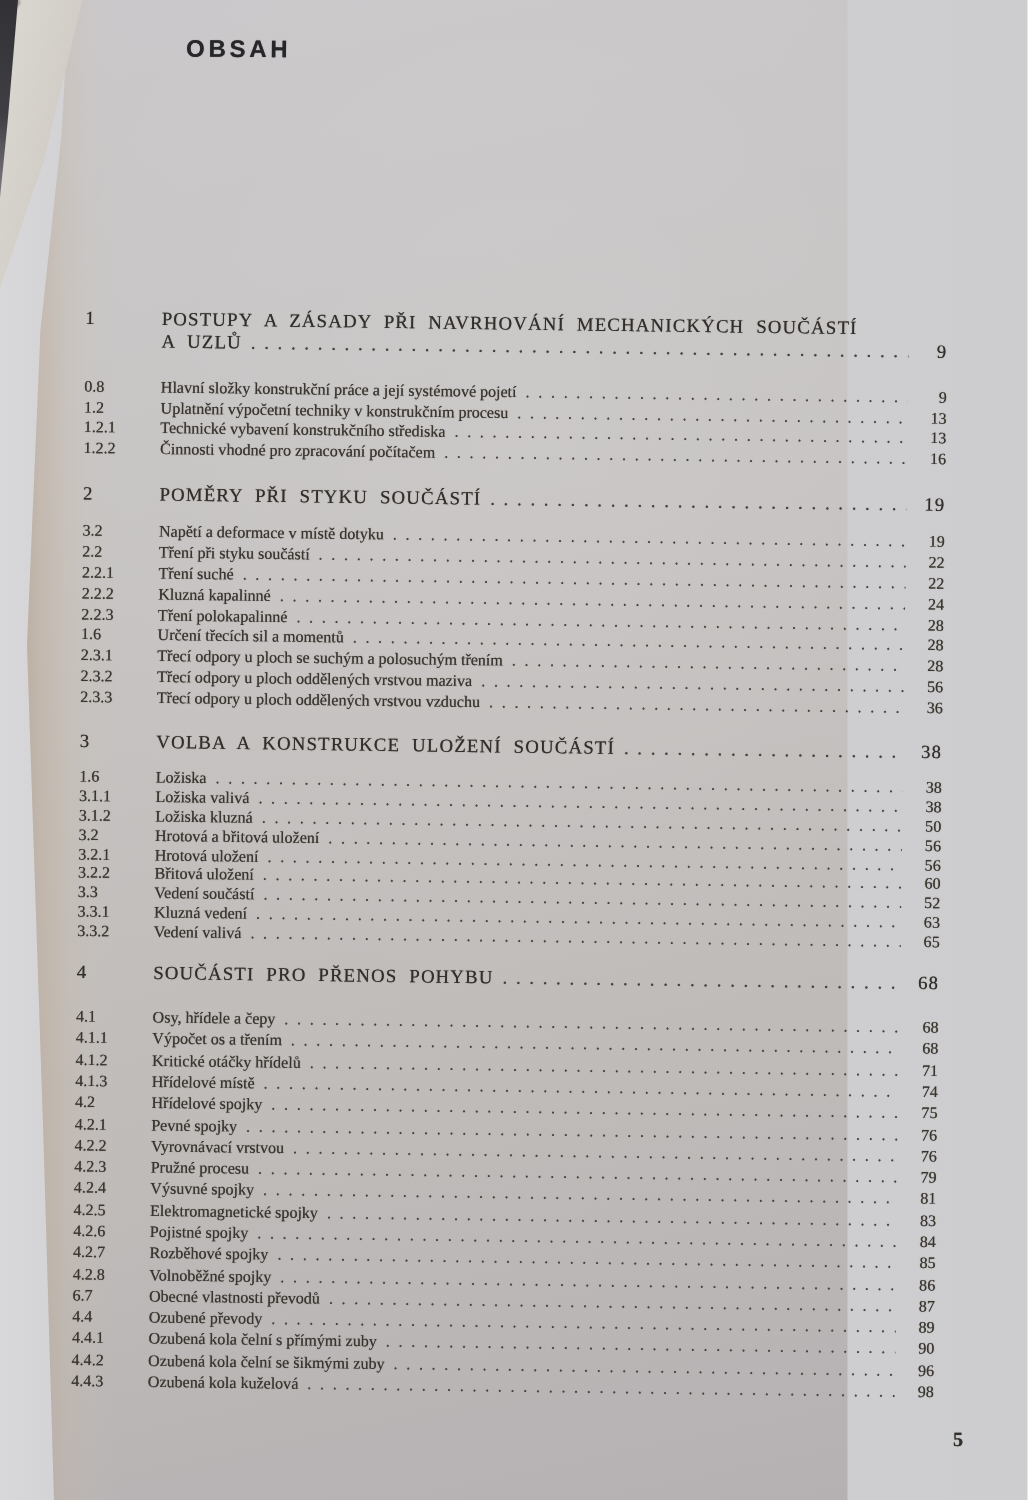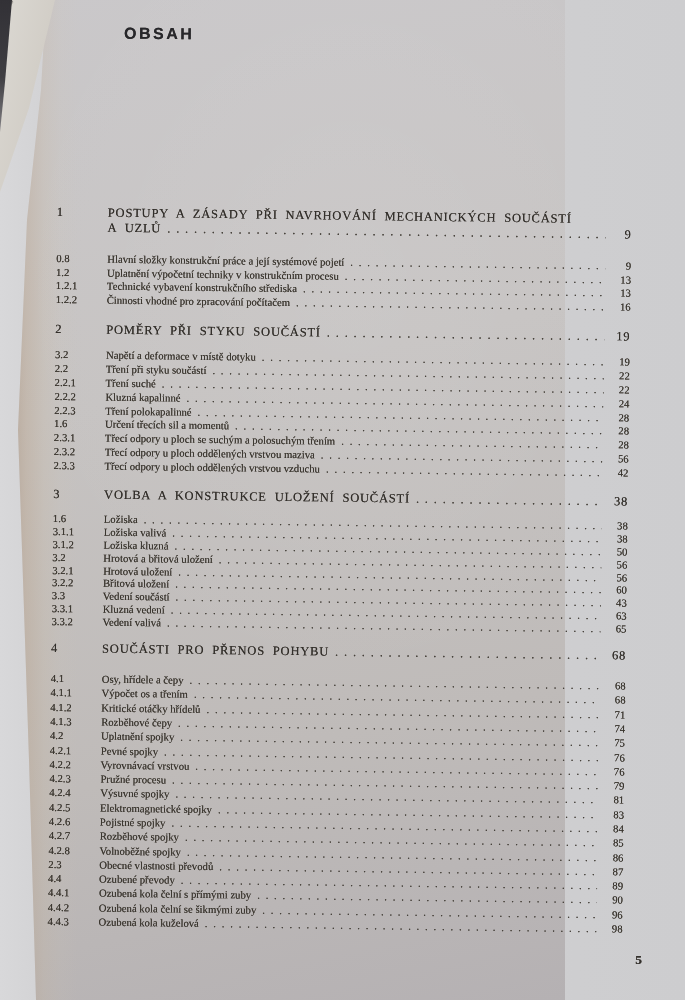--- a/index.html
+++ b/index.html
@@ -191,21 +191,21 @@
             <div class="row entry">
               <span class="num">2.3.2</span>
               <span class="title">Třecí odpory u ploch oddělených vrstvou maziva</span>
               <span class="leader">..........................................................................................</span>
               <span class="pg">56</span>
             </div>
             <div class="row entry">
               <span class="num">2.3.3</span>
               <span class="title">Třecí odpory u ploch oddělených vrstvou vzduchu</span>
               <span class="leader">..........................................................................................</span>
-              <span class="pg">42</span>
+              <span class="pg">36</span>
             </div>
           </div>
           <div class="section">
             <div class="h-block">
               <div class="row heading">
                 <span class="num">3</span>
                 <span class="title">VOLBA A KONSTRUKCE ULOŽENÍ SOUČÁSTÍ</span>
                 <span class="leader">..........................................................................................</span>
                 <span class="pg">38</span>
               </div>
@@ -243,21 +243,21 @@
             <div class="row entry">
               <span class="num">3.2.2</span>
               <span class="title">Břitová uložení</span>
               <span class="leader">..........................................................................................</span>
               <span class="pg">60</span>
             </div>
             <div class="row entry">
               <span class="num">3.3</span>
               <span class="title">Vedení součástí</span>
               <span class="leader">..........................................................................................</span>
-              <span class="pg">43</span>
+              <span class="pg">52</span>
             </div>
             <div class="row entry">
               <span class="num">3.3.1</span>
               <span class="title">Kluzná vedení</span>
               <span class="leader">..........................................................................................</span>
               <span class="pg">63</span>
             </div>
             <div class="row entry">
               <span class="num">3.3.2</span>
               <span class="title">Vedení valivá</span>
@@ -287,27 +287,27 @@
               <span class="pg">68</span>
             </div>
             <div class="row entry">
               <span class="num">4.1.2</span>
               <span class="title">Kritické otáčky hřídelů</span>
               <span class="leader">..........................................................................................</span>
               <span class="pg">71</span>
             </div>
             <div class="row entry">
               <span class="num">4.1.3</span>
-              <span class="title">Rozběhové čepy</span>
+              <span class="title">Hřídelové místě</span>
               <span class="leader">..........................................................................................</span>
               <span class="pg">74</span>
             </div>
             <div class="row entry">
               <span class="num">4.2</span>
-              <span class="title">Uplatnění spojky</span>
+              <span class="title">Hřídelové spojky</span>
               <span class="leader">..........................................................................................</span>
               <span class="pg">75</span>
             </div>
             <div class="row entry">
               <span class="num">4.2.1</span>
               <span class="title">Pevné spojky</span>
               <span class="leader">..........................................................................................</span>
               <span class="pg">76</span>
             </div>
             <div class="row entry">
@@ -346,21 +346,21 @@
               <span class="leader">..........................................................................................</span>
               <span class="pg">85</span>
             </div>
             <div class="row entry">
               <span class="num">4.2.8</span>
               <span class="title">Volnoběžné spojky</span>
               <span class="leader">..........................................................................................</span>
               <span class="pg">86</span>
             </div>
             <div class="row entry">
-              <span class="num">2.3</span>
+              <span class="num">6.7</span>
               <span class="title">Obecné vlastnosti převodů</span>
               <span class="leader">..........................................................................................</span>
               <span class="pg">87</span>
             </div>
             <div class="row entry">
               <span class="num">4.4</span>
               <span class="title">Ozubené převody</span>
               <span class="leader">..........................................................................................</span>
               <span class="pg">89</span>
             </div>

